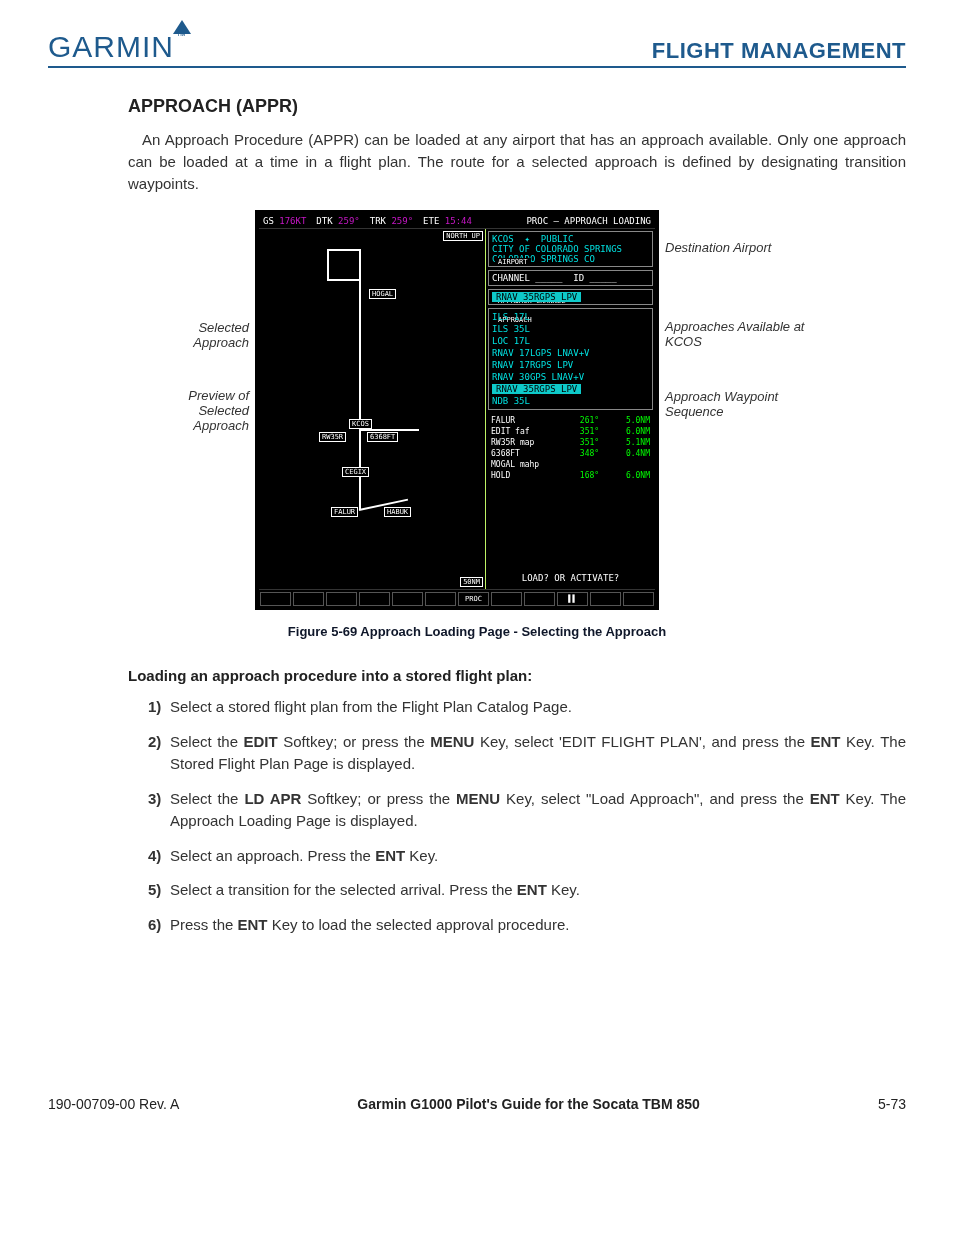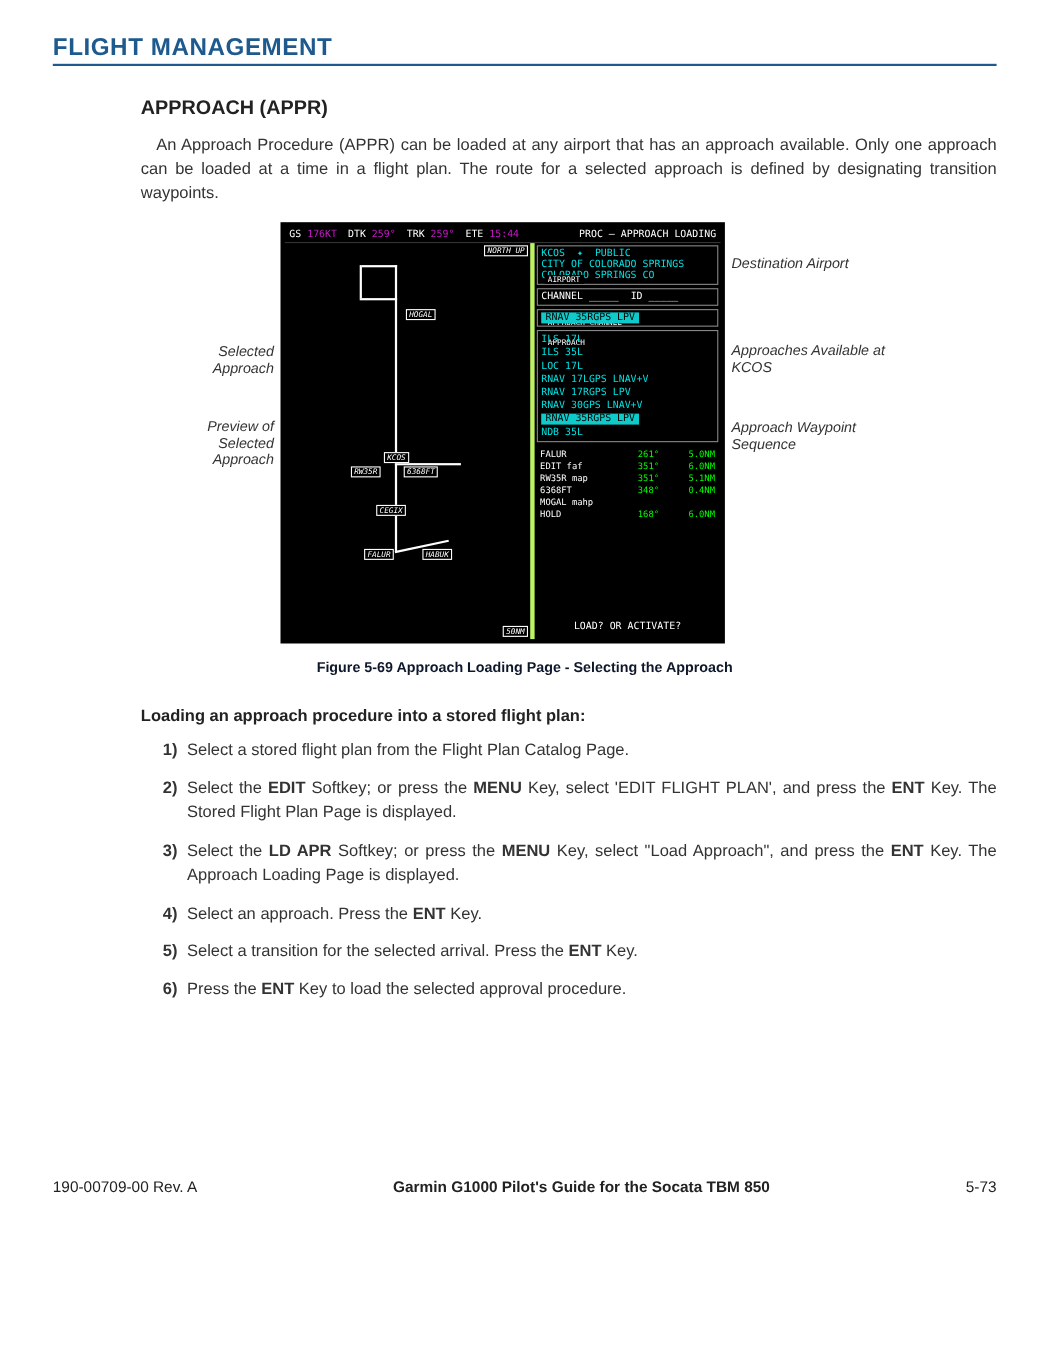--- a/index.html
+++ b/index.html
@@ -101,22 +101,21 @@
     gap: 10px;
     padding: 2px 4px;
     border-bottom: 1px solid #333;
   }
   .mfd-top span.lbl { color: #fff; }
   .mfd-top span.val { color: #c817c8; }
   .mfd-body { display: flex; height: 360px; }
   .mfd-map {
     flex: 1;
     position: relative;
-    border-right: 4px solid #bef264;
-    font-style: italic;
+    border-right: 1px solid #bef264;
   }
   .map-box {
     position: absolute;
     border: 1px solid #fff;
     font-size: 7px;
     padding: 0 2px;
     background: #000;
     color: #fff;
     white-space: nowrap;
   }
@@ -218,20 +217,24 @@
     font-size: 14px;
     color: #222;
   }
   .footer .mid { font-weight: 700; }
 </style>
 </head>
 <body>
 
 <div class="page">
   <div class="header">
+    <div class="logo">
+      <span class="logo-tri"></span>
+      <span>GARMIN</span><span class="logo-tm">™</span>
+    </div>
     <div class="section-title">FLIGHT MANAGEMENT</div>
   </div>
 
   <div class="h2">APPROACH (APPR)</div>
   <div class="para indent-first">An Approach Procedure (APPR) can be loaded at any airport that has an approach available. Only one approach can be loaded at a time in a flight plan. The route for a selected approach is defined by designating transition waypoints.</div>
 
   <div class="figure-wrap">
     <div class="figure">
 
       <div class="callouts left">
@@ -323,20 +326,34 @@
                 </div>
               <div class="wpt-row">
                   <span class="n">HOLD</span>
                   <span>168°</span>
                   <span>6.0NM</span>
                 </div>
             </div>
             <div style="text-align:center;padding:4px 0">LOAD?  OR  ACTIVATE?</div>
           </div>
         </div>
+        <div class="mfd-bottom">
+          <div class="sftkey"></div>
+            <div class="sftkey"></div>
+            <div class="sftkey"></div>
+          <div class="sftkey"></div>
+            <div class="sftkey"></div>
+            <div class="sftkey"></div>
+          <div class="sftkey">PROC</div>
+          <div class="sftkey"></div>
+            <div class="sftkey"></div>
+          <div class="sftkey">▌▌</div>
+          <div class="sftkey"></div>
+            <div class="sftkey"></div>
+        </div>
       </div>
 
       <div class="callouts right">
         <div style="flex:0 0 30px"></div>
         <div>Destination Airport</div>
         <div style="flex:0 0 64px"></div>
         <div>Approaches Available at KCOS</div>
         <div style="flex:0 0 40px"></div>
         <div>Approach Waypoint Sequence</div>
       </div>

